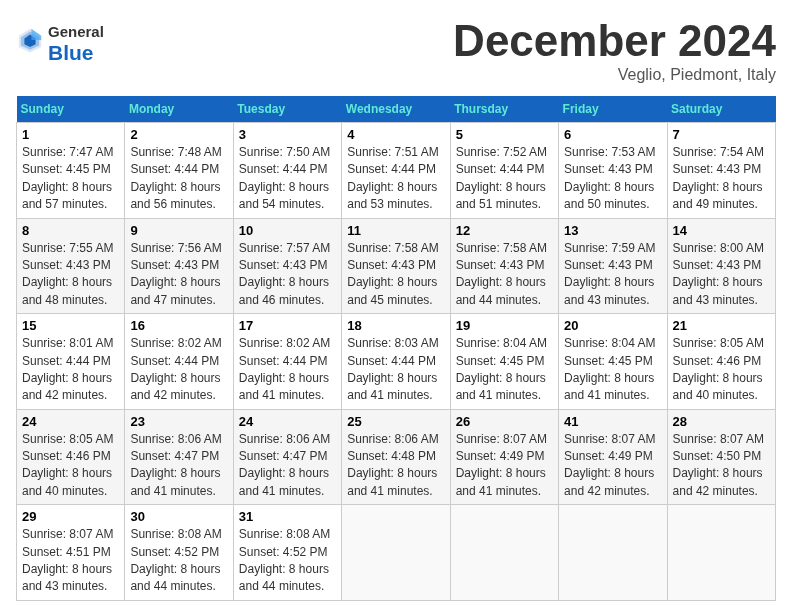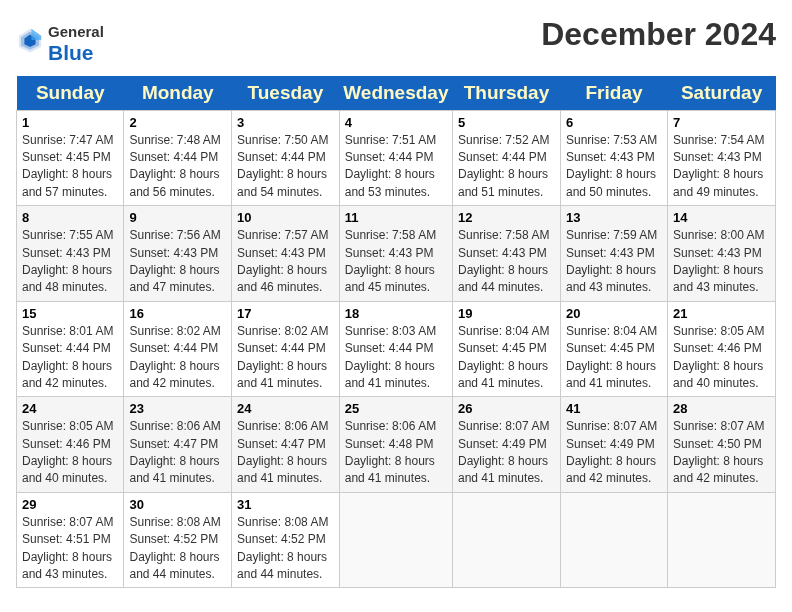--- a/index.html
+++ b/index.html
@@ -38,39 +38,39 @@
       color: #1565c0;
     }
     .logo-icon {
       width: 28px;
       height: 28px;
     }
     .title-block {
       text-align: right;
     }
     .month-title {
-      font-size: 32px;
+      font-size: 44px;
       font-weight: bold;
       color: #333;
     }
     .location-title {
       font-size: 16px;
       color: #555;
     }
     .calendar {
       width: 100%;
       border-collapse: collapse;
       font-size: 10.5px;
     }
     .calendar th {
       background: #1565c0;
-      color: #fef9c3;
+      color: #5eead4;
       padding: 6px 4px;
-      text-align: center;
-      font-size: 19px;
+      text-align: left;
+      font-size: 12px;
       font-weight: bold;
     }
     .calendar td {
       border: 1px solid #ccc;
       vertical-align: top;
       padding: 4px 5px;
       width: calc(100% / 7);
       min-height: 80px;
     }
     .calendar tr:nth-child(even) td {
@@ -105,20 +105,21 @@
       <polygon points="20,12 28,18 28,26 20,30 12,26 12,18" fill="#1565c0"></polygon>
       <polygon points="22,4 36,14 36,20 22,20" fill="#42a5f5" opacity="0.7"></polygon>
     </svg>
     <div class="logo-text">
       <span class="logo-general">General</span>
       <span class="logo-blue">Blue</span>
     </div>
   </div>
   <div class="title-block">
     <div class="month-title">December 2024</div>
+    <div class="location-title">Veglio, Piedmont, Italy</div>
   </div>
 </div>
 
 <table class="calendar">
   <thead>
     <tr>
       <th>Sunday</th>
       <th>Monday</th>
       <th>Tuesday</th>
       <th>Wednesday</th>

